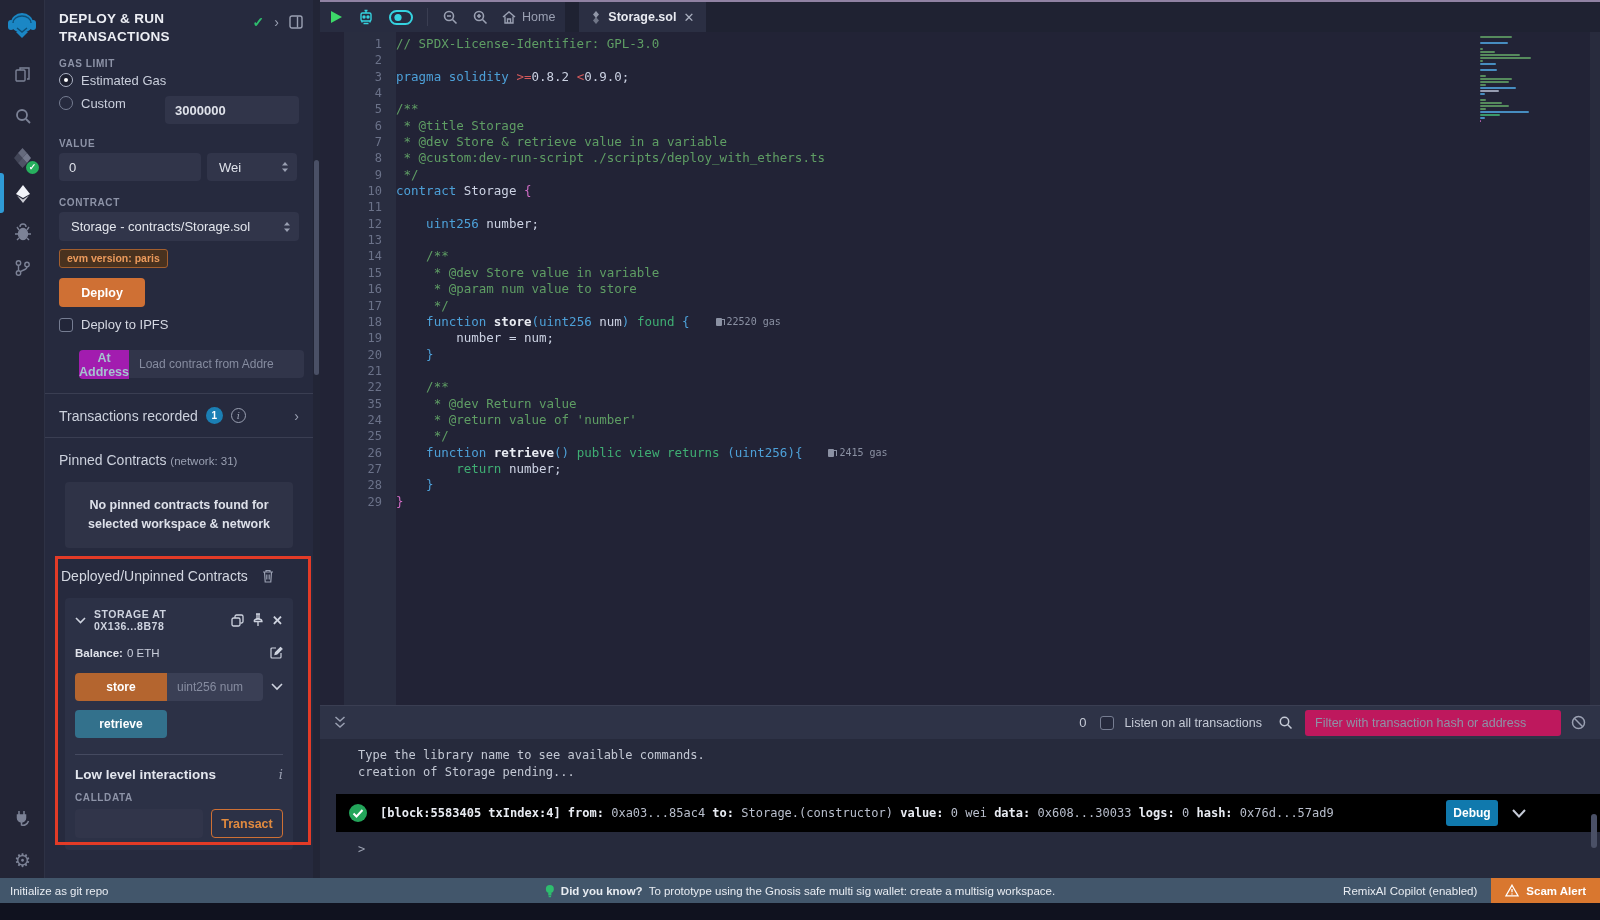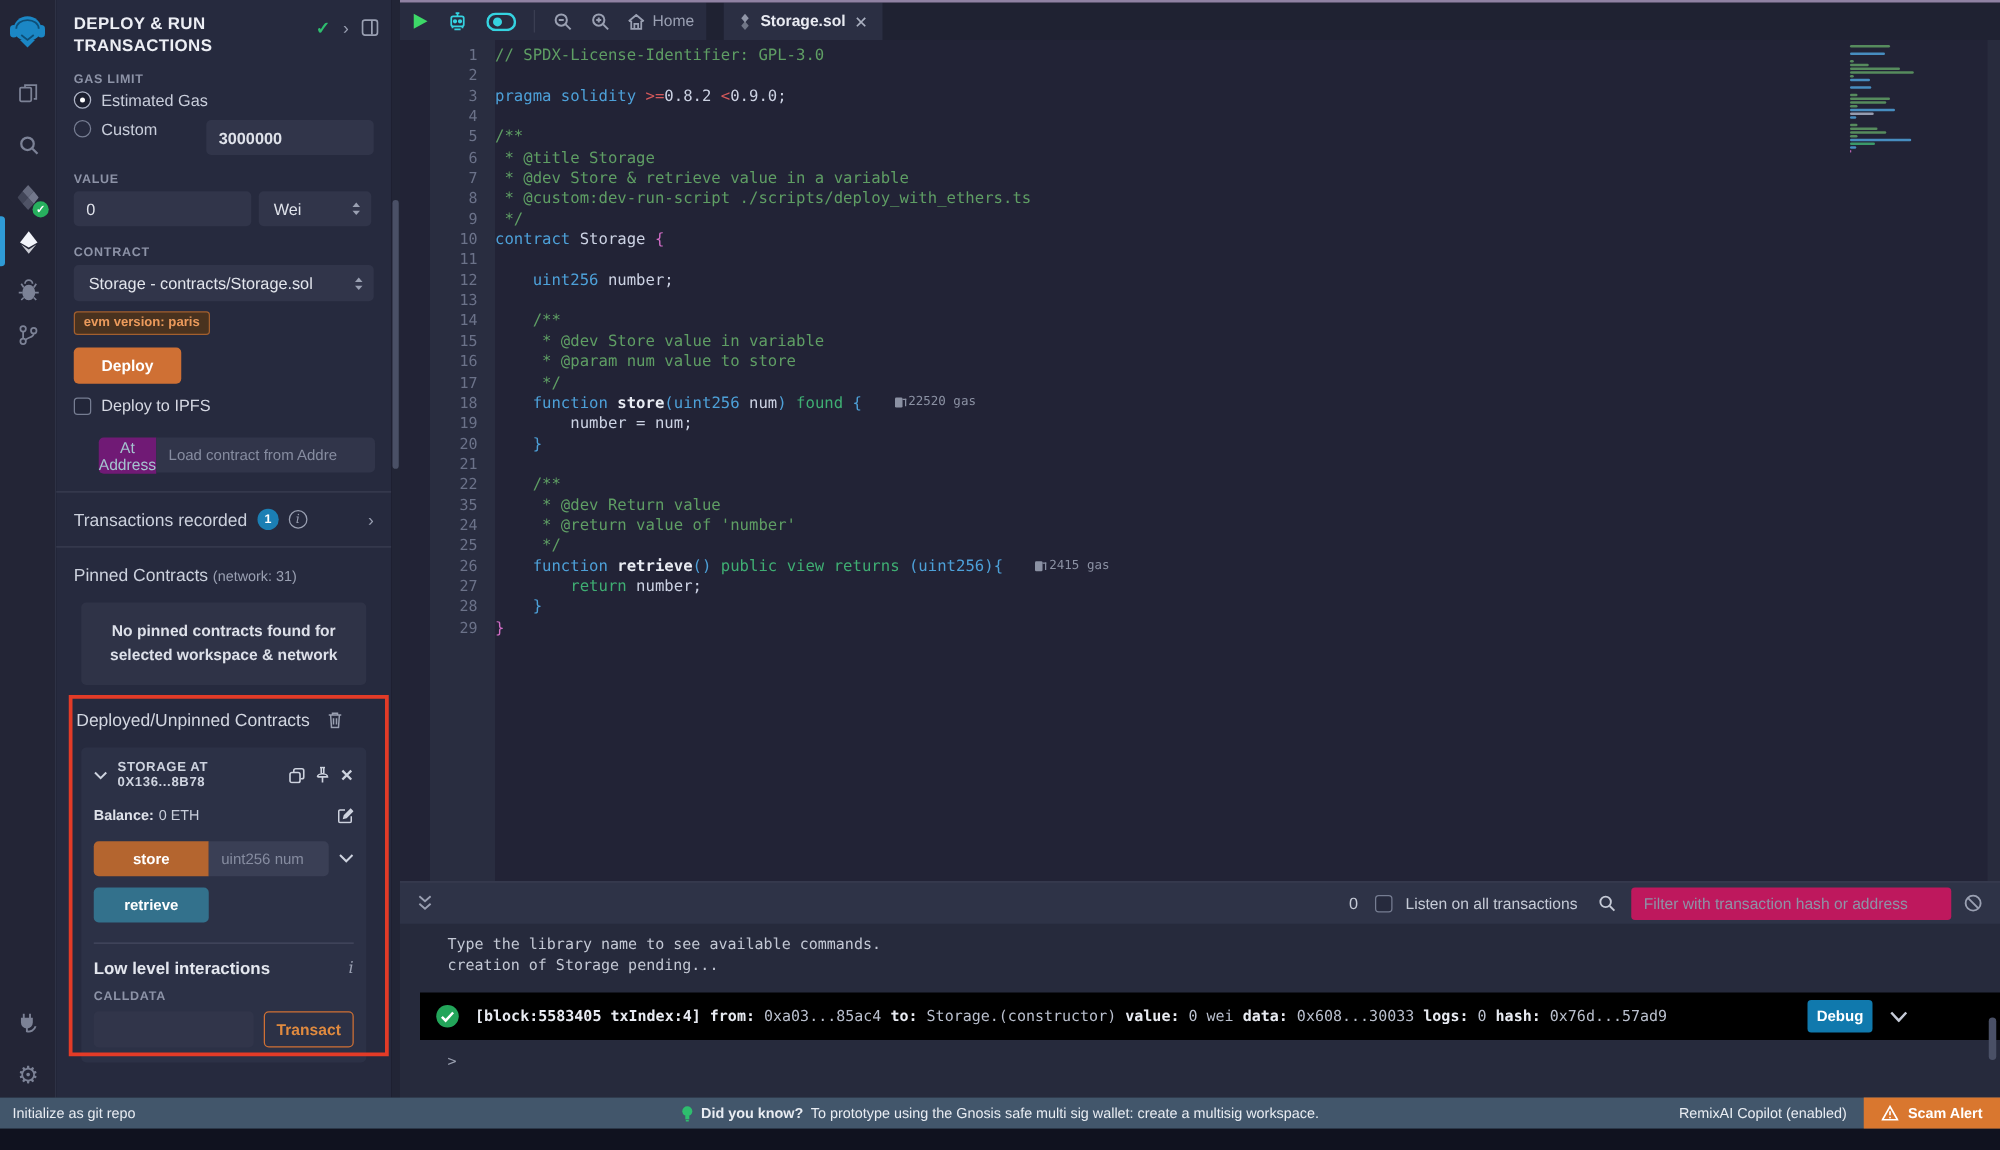--- a/index.html
+++ b/index.html
@@ -36,21 +36,21 @@
   .unitbox span { color:#dfe2ea; font-weight:400; font-size:13px; }
   .updn { margin-left:auto; }
   .selectbox { margin:4px 14px 0; height:29px; background:#31354a; border-radius:4px; display:flex; align-items:center; padding:0 8px 0 12px; cursor:pointer; }
   .selectbox span { color:#e2e5ec; font-size:13px; }
   .evm-badge { display:inline-block; margin:8px 0 0 14px; padding:2px 7px 3px; background:#49321f; border:1px solid #a35f2e; border-radius:3px; color:#eb9a5c; font-size:10.5px; font-weight:700; }
   .btn { border:none; border-radius:4px; cursor:pointer; font-family:"Liberation Sans",sans-serif; }
   .btn-deploy { display:block; margin:10px 14px 0; width:86px; height:29px; background:#cf7034; color:#fff; font-weight:700; font-size:12.5px; }
   .chkrow { margin:10px 14px 0; display:flex; align-items:center; gap:8px; color:#d5d8e2; font-size:13px; cursor:pointer; }
   .chk { width:14px; height:14px; border:1px solid #767d92; border-radius:3px; background:#20233483; flex:none; }
   .ataddr-row { margin:18px 14px 0; display:flex; }
-  .btn-ataddr { width:100px; height:29px; background:#701a75; color:#a5c3cf; font-weight:400; font-size:12.5px; border-radius:4px 0 0 4px;margin-left:20px; }
+  .btn-ataddr { width:100px; height:29px; background:#a21caf; color:#a5c3cf; font-weight:700; font-size:12.5px; border-radius:4px 0 0 4px;margin-left:20px; }
   .ataddr-row .inp { flex:1; border-radius:0 4px 4px 0; font-size:12px; }
   .divider { height:1px; background:#3a3e52; margin-top:14px; }
   .tx-row { padding:13px 14px; display:flex; align-items:center; gap:8px; cursor:pointer; }
   .tx-row .tx-label { font-size:14px; color:#ccd1dd; }
   .count-badge { width:17px; height:17px; border-radius:50%; background:#1b7fb4; color:#fff; font-size:10px; font-weight:700; line-height:17px; text-align:center; }
   .info-i { width:15px; height:15px; border:1px solid #9aa0b2; border-radius:50%; color:#9aa0b2; font-size:10px; line-height:13px; text-align:center; font-family:"DejaVu Serif",serif; font-style:italic; }
   .tx-row .chev { margin-left:auto; }
   .pinned-head { margin:14px 14px 0; font-size:14px; color:#ccd1dd; }
   .pinned-head .net { font-size:11.5px; color:#9aa0b2; }
   .empty-box { margin:14px 20px 0; background:#2f3347; border-radius:4px; padding:14px 18px; text-align:center; font-size:12.5px; font-weight:700; color:#dde0e9; line-height:1.5; }

